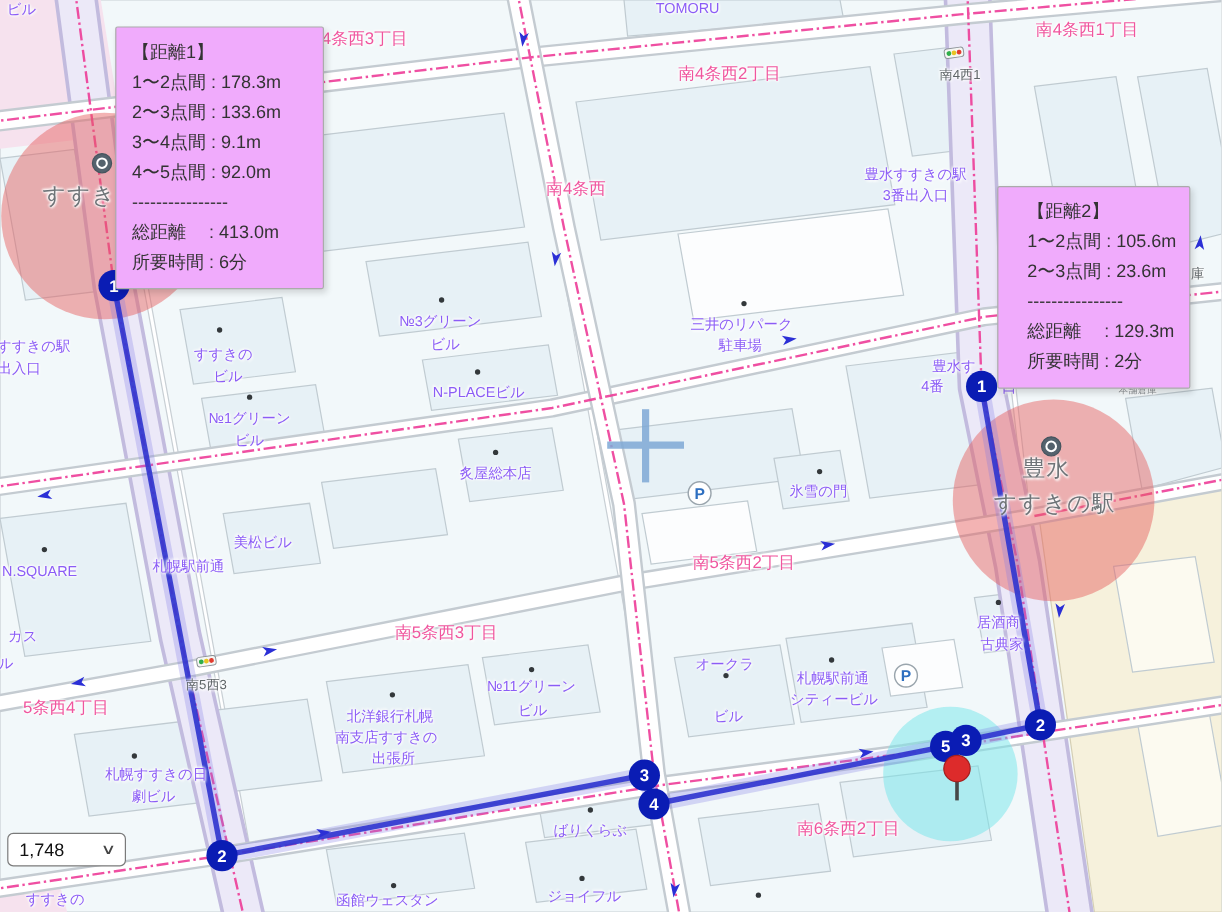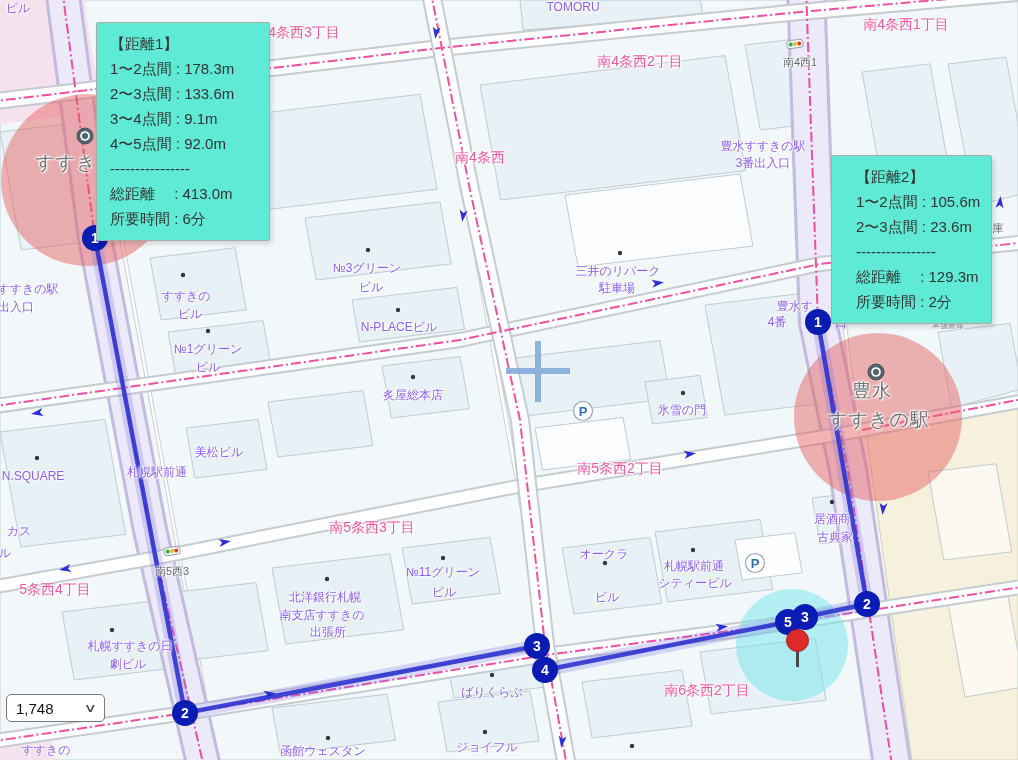--- a/index.html
+++ b/index.html
@@ -14,21 +14,21 @@
   .bldg{color:#8b5cf6;font-size:12px;}
   .sm{color:#5F6568;font-size:11px;}
   .tiny{color:#8A8F93;font-size:8px;}
   .marker{position:absolute;width:26px;height:26px;border-radius:50%;background:#0A1CB4;
           color:#fff;font-size:14px;font-weight:bold;display:flex;align-items:center;
           justify-content:center;transform:translate(-50%,-50%);cursor:pointer;}
   .pin{position:absolute;transform:translate(-50%,-50%);width:0;height:0;}
   .pin .stem{position:absolute;left:-1.5px;top:2px;width:3px;height:24px;background:#474747;}
   .pin .head{position:absolute;left:-11px;top:-12px;width:21px;height:21px;border-radius:50%;
              background:#DD2B2B;border:1px solid #A31F1F;}
-  .tooltip{position:absolute;background:#5eead4;border:1px solid #ABABAB;border-radius:2px;
+  .tooltip{position:absolute;background:#f0abfc;border:1px solid #ABABAB;border-radius:2px;
            box-shadow:2px 3px 5px rgba(0,0,0,.14);padding:8px 13px 9px;color:#333;
            font-size:15px;line-height:25px;z-index:40;}
   .trow{white-space:pre;}
   .scale{position:absolute;left:6px;top:694px;width:99px;height:28px;background:#fff;
          border:1px solid #7A7A7A;border-radius:5px;display:flex;align-items:center;
          justify-content:space-between;padding:0 9px;font-size:15px;color:#111;z-index:50;
          box-sizing:border-box;cursor:pointer;}
   .scale .chev{color:#444;font-size:12px;transform:scaleX(1.5);}
 </style>
 </head>
@@ -205,21 +205,21 @@
       </g>
       <g transform="translate(876,372)">
         <circle r="8" fill="#54626D" stroke="#46545E"></circle>
         <circle r="4" fill="none" stroke="#FFFFFF" stroke-width="1.7"></circle>
       </g>
     </g>
   </svg>
 
   <div class="layer" id="labels">
       <div class="lbl district" style="left: 297px; top: 33px;">南4条西3丁目</div>
-      <div class="lbl district" style="left: 608px; top: 62px; margin-left: 32px;">南4条西2丁目</div>
+      <div class="lbl district" style="left: 608px; top: 62px;">南4条西2丁目</div>
       <div class="lbl district" style="left: 906px; top: 25px;">南4条西1丁目</div>
       <div class="lbl district" style="left: 480px; top: 158px;">南4条西</div>
       <div class="lbl district" style="left: 620px; top: 469px;">南5条西2丁目</div>
       <div class="lbl district" style="left: 372px; top: 528px;">南5条西3丁目</div>
       <div class="lbl district" style="left: 42px; top: 590px; margin-left: 13px;">5条西4丁目</div>
       <div class="lbl district" style="left: 707px; top: 691px;">南6条西2丁目</div>
       <div class="lbl station" style="left: 66px; top: 163px;">すすき</div>
       <div class="lbl station" style="left: 872px; top: 391px;">豊水</div>
       <div class="lbl station" style="left: 879px; top: 420px;">すすきの駅</div>
       <div class="lbl bldg" style="left: 18px; top: 8px;">ビル</div>

